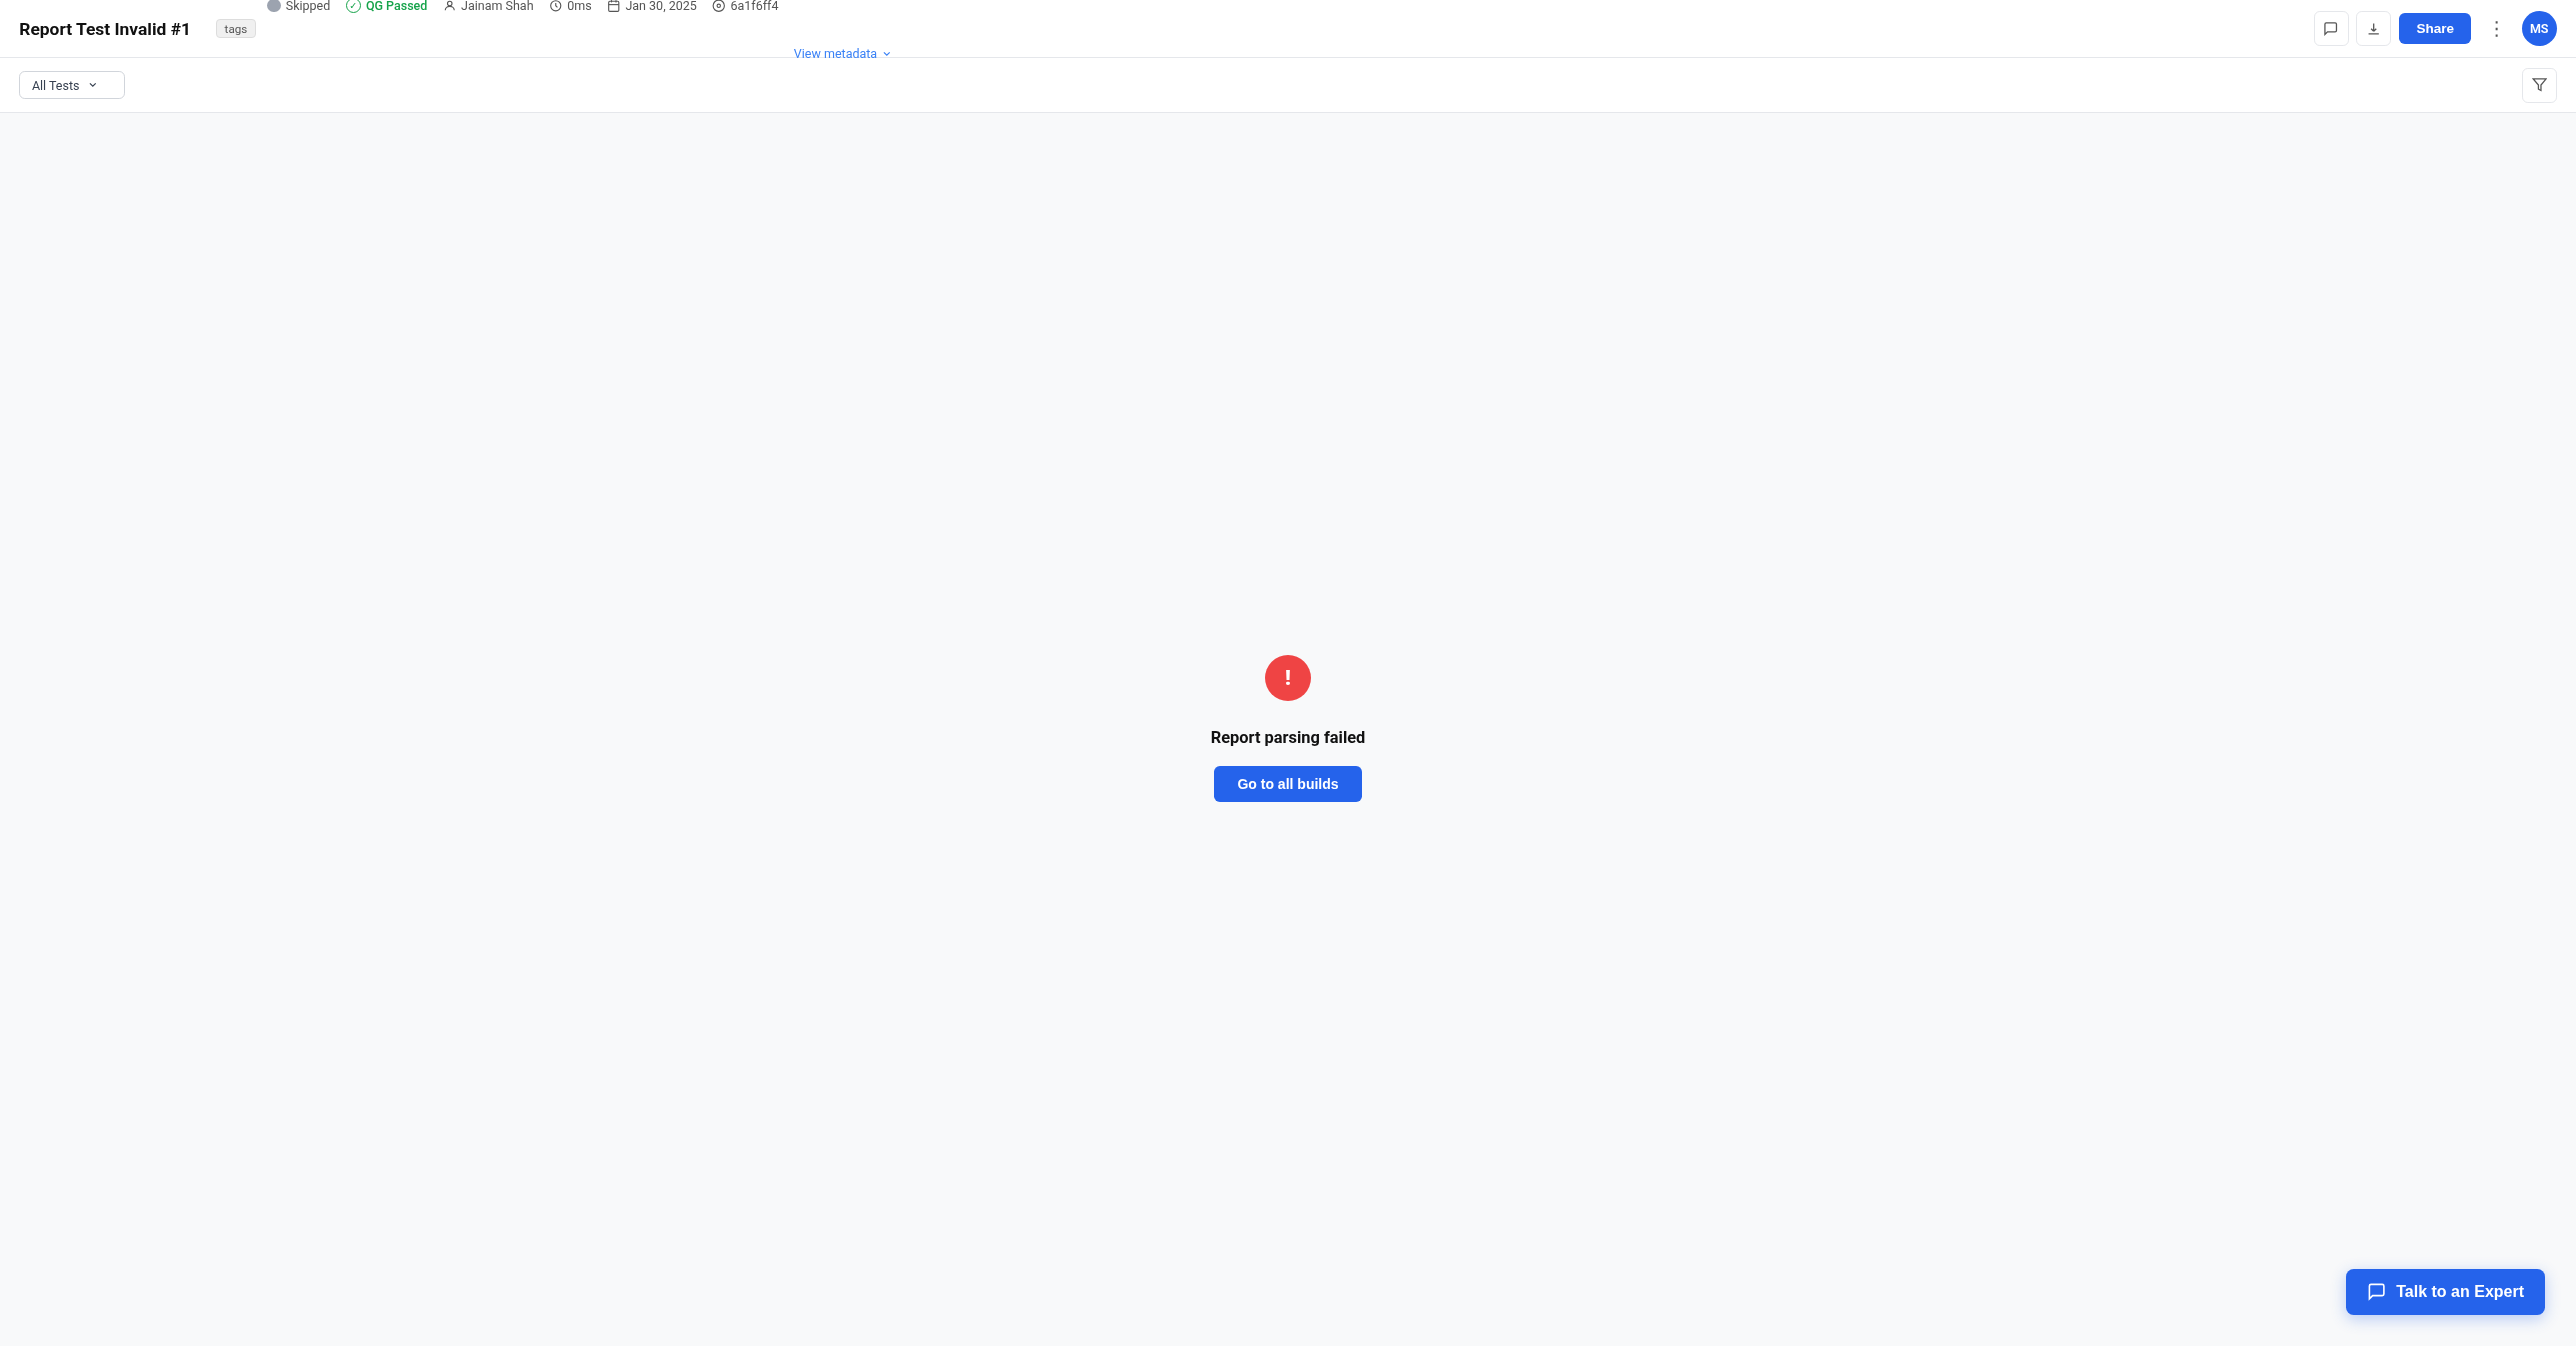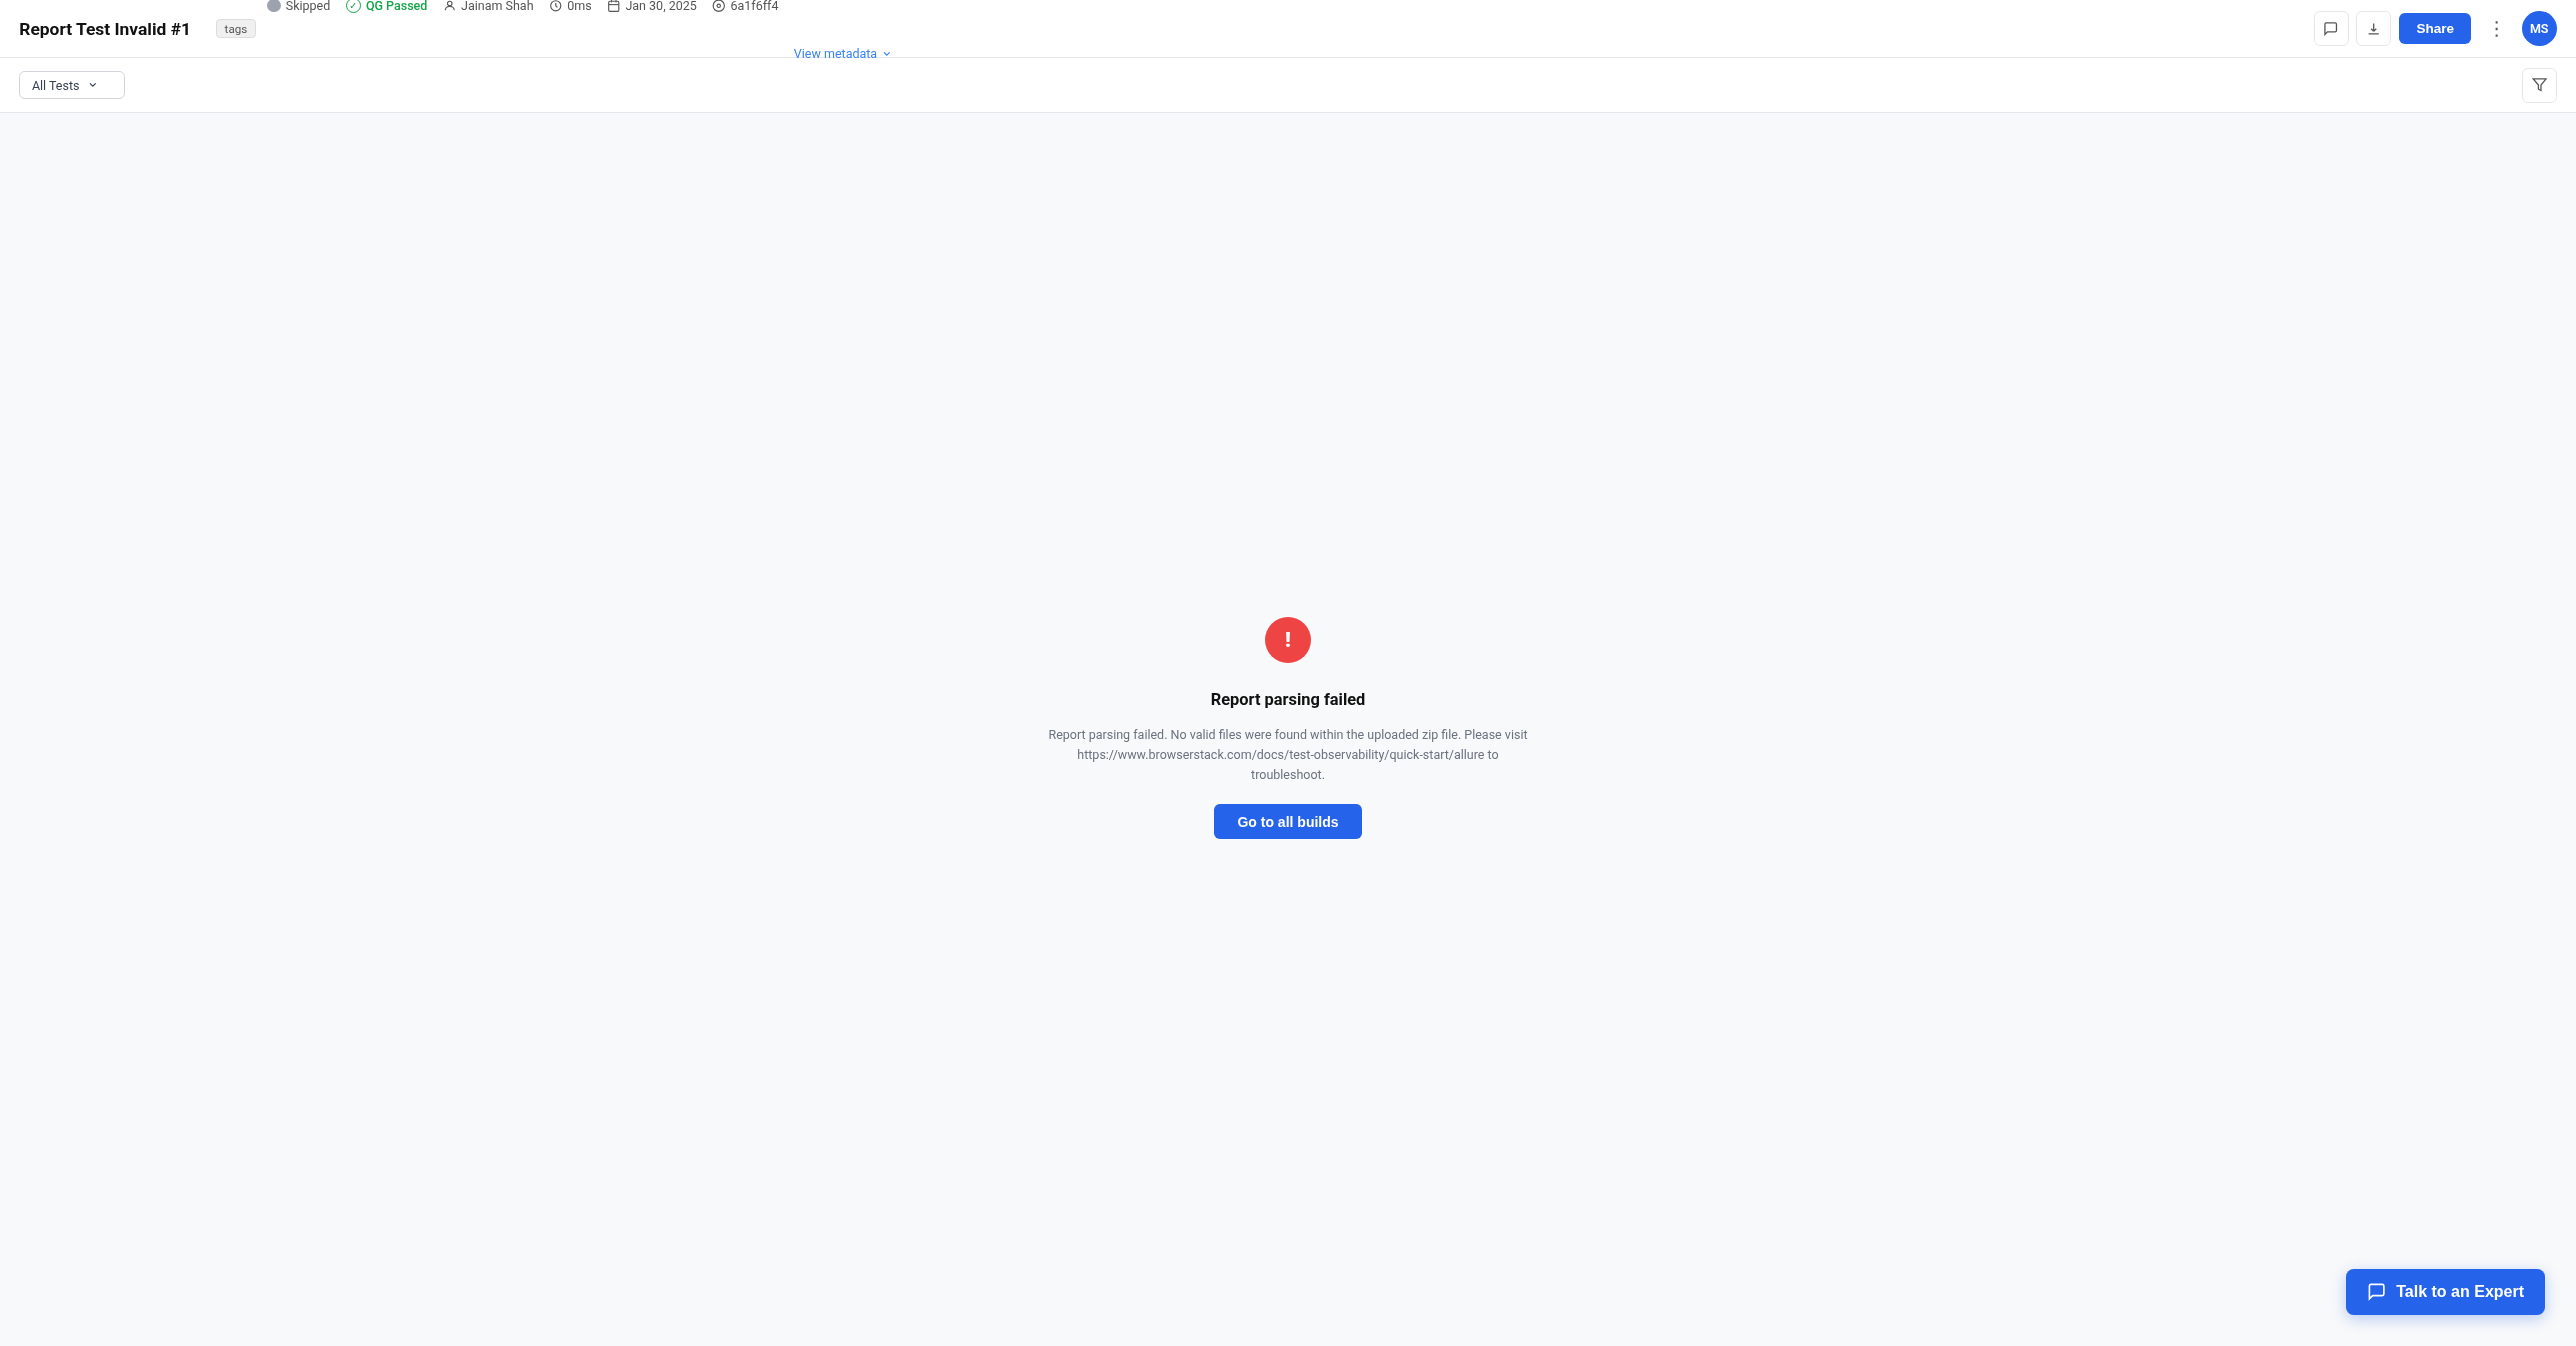--- a/index.html
+++ b/index.html
@@ -375,21 +375,20 @@
       </svg>
   </button>
 </div>
 
 <main class="main-content">
   <div class="error-container">
     <div class="error-icon">
       <span>!</span>
     </div>
     <h2 class="error-title">Report parsing failed</h2>
-    <p class="error-description">Report parsing failed. No valid files were found within the uploaded zip file. Please visit https://www.browserstack.com/docs/test-observability/quick-start/allure to troubleshoot.</p>
     <button class="go-to-builds-btn">Go to all builds</button>
   </div>
 </main>
 
 <button class="talk-to-expert">
   <svg class="chat-icon" viewBox="0 0 24 24" fill="none" stroke="white" stroke-width="2">
     <path d="M21 15a2 2 0 01-2 2H7l-4 4V5a2 2 0 012-2h14a2 2 0 012 2z"></path>
   </svg>
   <span>Talk to an Expert</span>
 </button>

